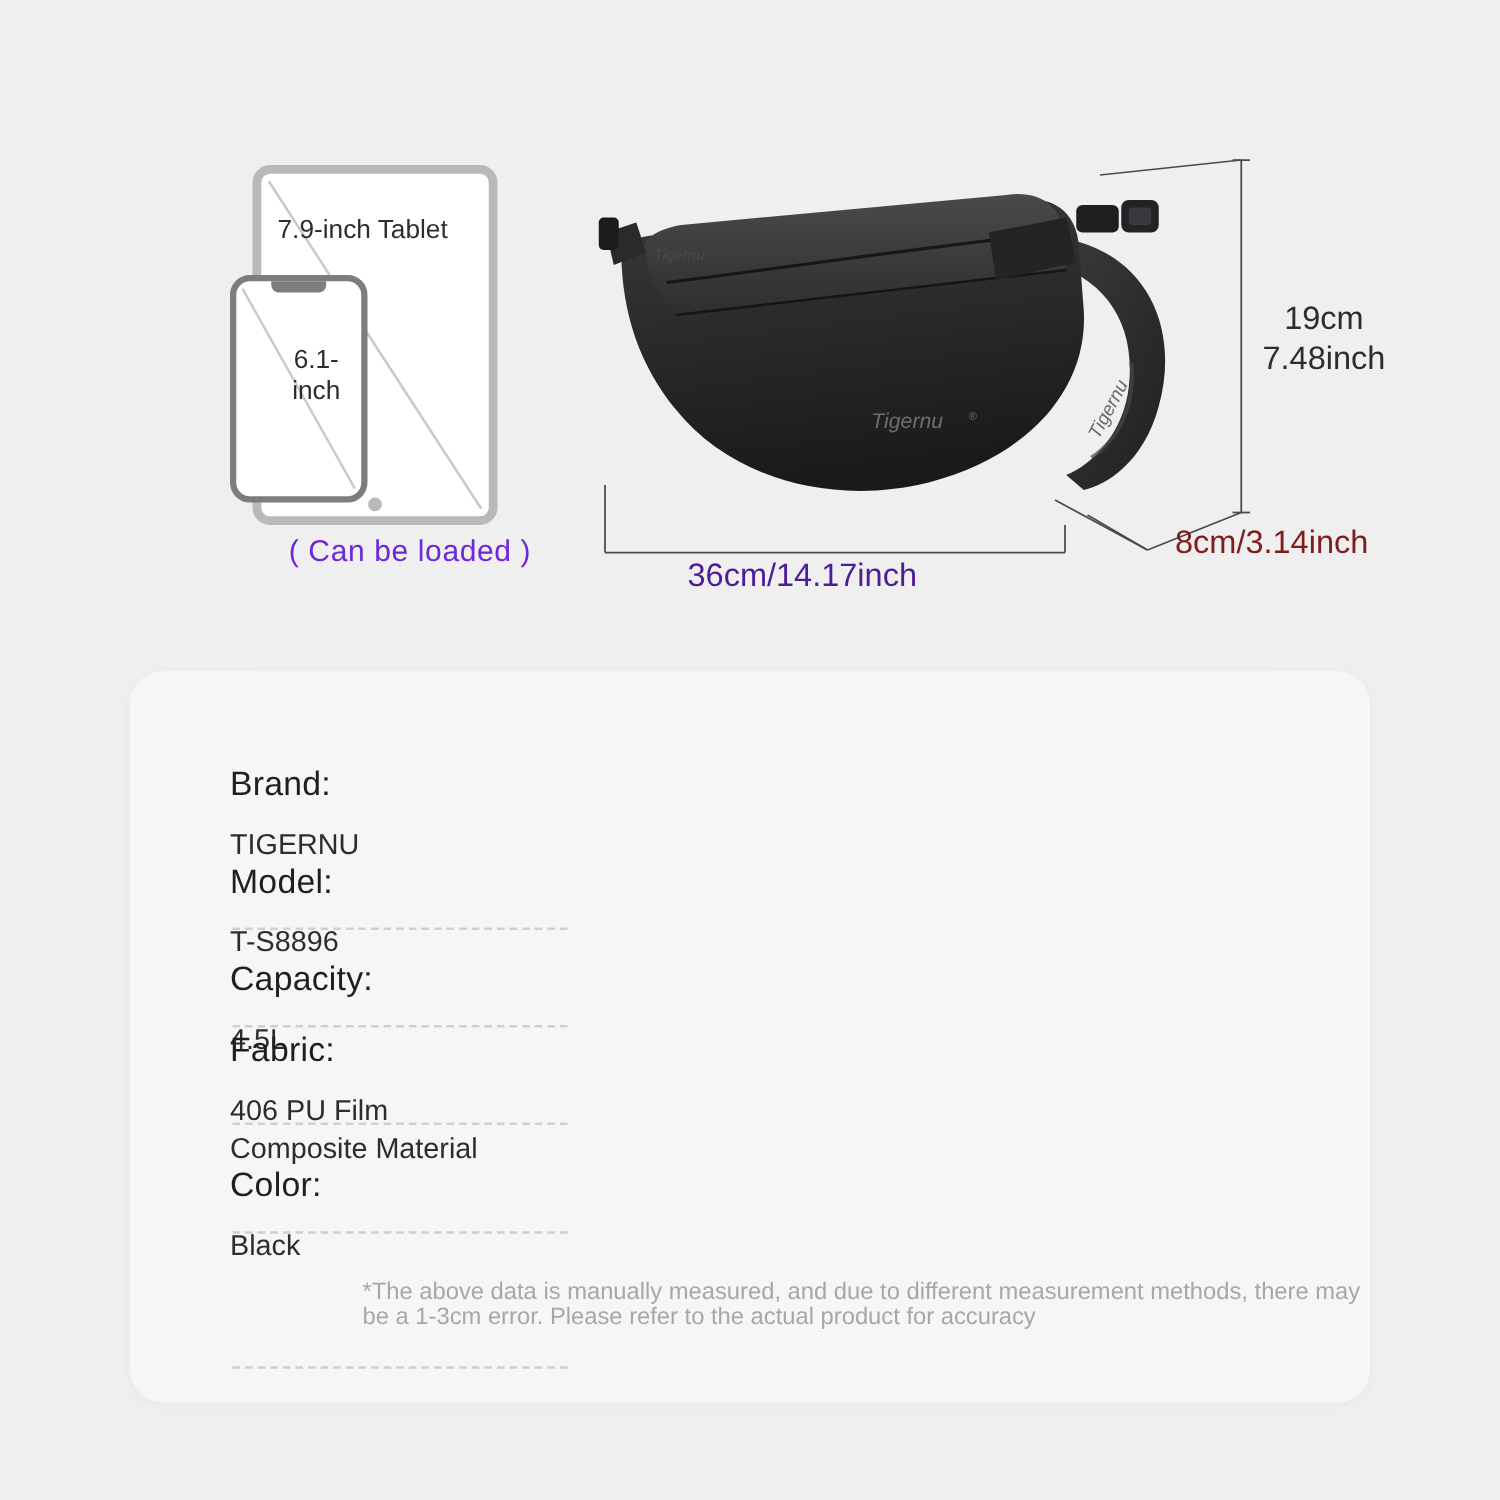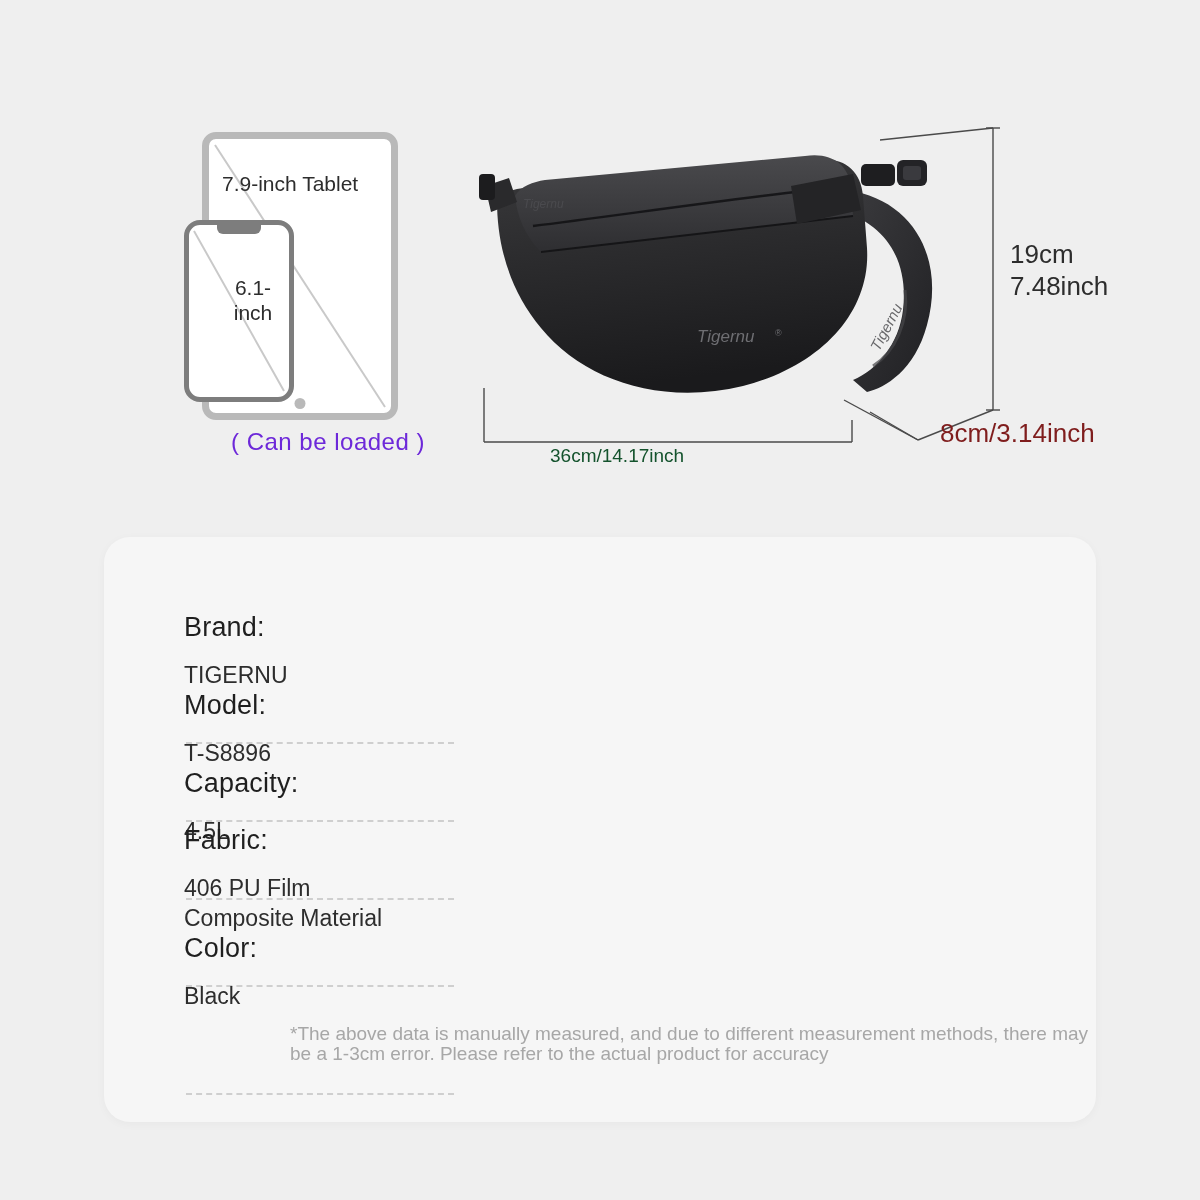--- a/index.html
+++ b/index.html
@@ -107,33 +107,34 @@
     left: 5px; top: 10px;
     width: 500px; height: 290px;
   }
   .dim-right {
     position: absolute;
     left: 540px; top: 118px;
     font-size: 26px;
     line-height: 32px;
     color: #2d2d2d;
     white-space: nowrap;
+    text-align: center;
   }
   .dim-depth {
     position: absolute;
     left: 470px; top: 298px;
     font-size: 26px;
     color: #7f1d1d;
     white-space: nowrap;
   }
   .dim-width {
     position: absolute;
     left: 80px; top: 325px;
-    font-size: 19px;
-    color: #14532d;
+    font-size: 26px;
+    color: #4c1d95;
     white-space: nowrap;
   }
   .lines {
     position: absolute;
     left: 0; top: 0;
     width: 680px; height: 380px;
     pointer-events: none;
   }
 
   

